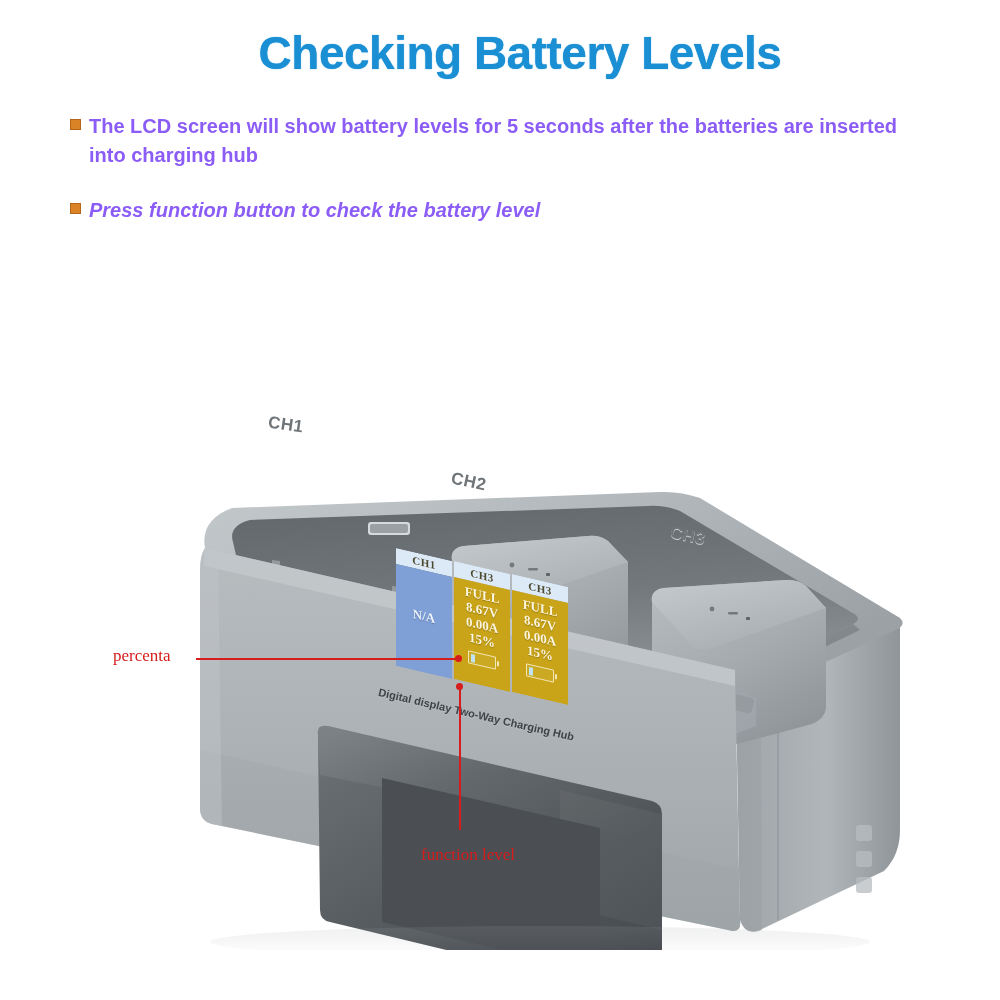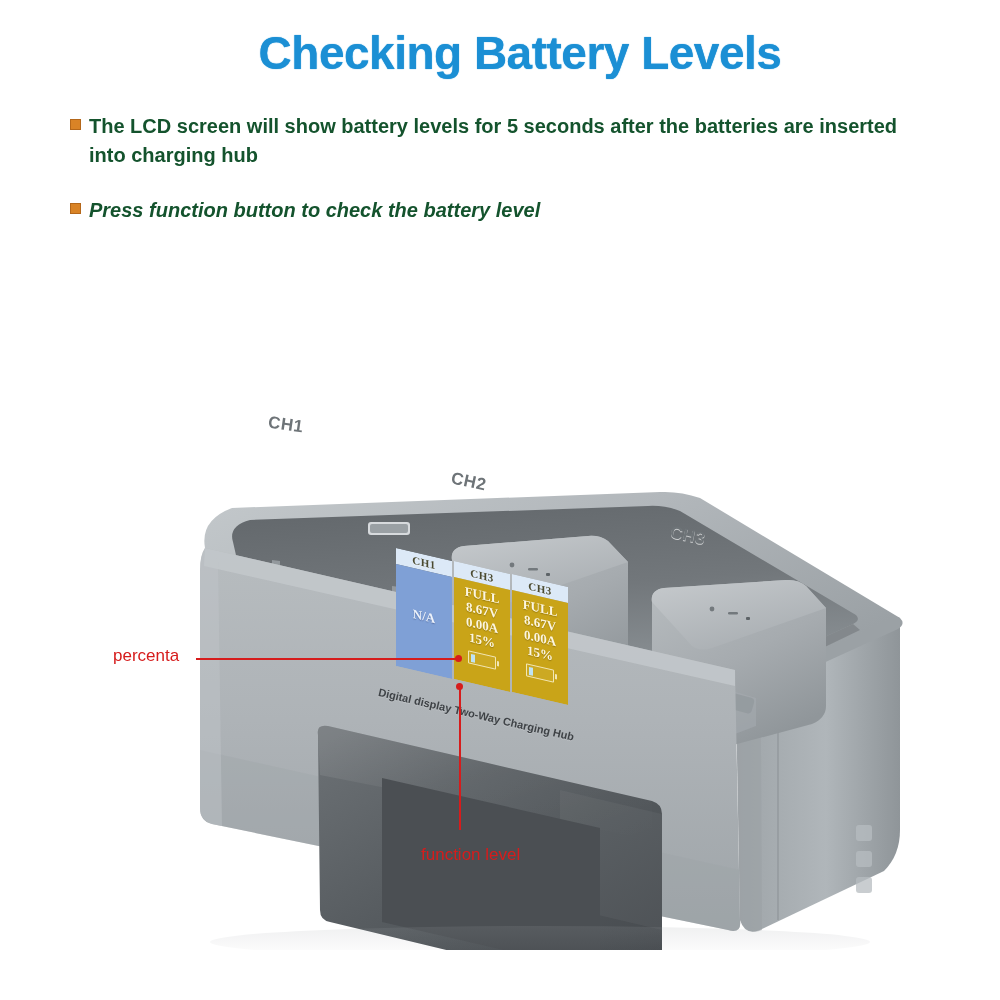--- a/index.html
+++ b/index.html
@@ -52,21 +52,21 @@
     border: 1px solid #b4671a;
     box-sizing: border-box;
     flex: 0 0 auto;
     margin-top: 7px;
     margin-right: 8px;
   }
   .bullet-text {
     font-size: 20px;
     font-weight: bold;
     line-height: 1.45;
-    color: #14532d;
+    color: #8b5cf6;
     max-width: 820px;
   }
 
   
   .scene {
     position: absolute;
     left: 0;
     top: 230px;
     width: 1000px;
     height: 720px;
@@ -171,21 +171,21 @@
     font-weight: bold;
     color: #3e4246;
     white-space: nowrap;
     pointer-events: none;
     text-shadow: 0 1px 0 rgba(255,255,255,.18);
   }
 
   
   .annot-label {
     position: absolute;
-    font-family: Liberation Sans, sans-serif;
+    font-family: Liberation Serif, serif;
     font-size: 17px;
     color: #d61c1c;
     white-space: nowrap;
   }
   .annot-line-h {
     position: absolute;
     height: 2px;
     background: #d61c1c;
   }
   .annot-line-v {

